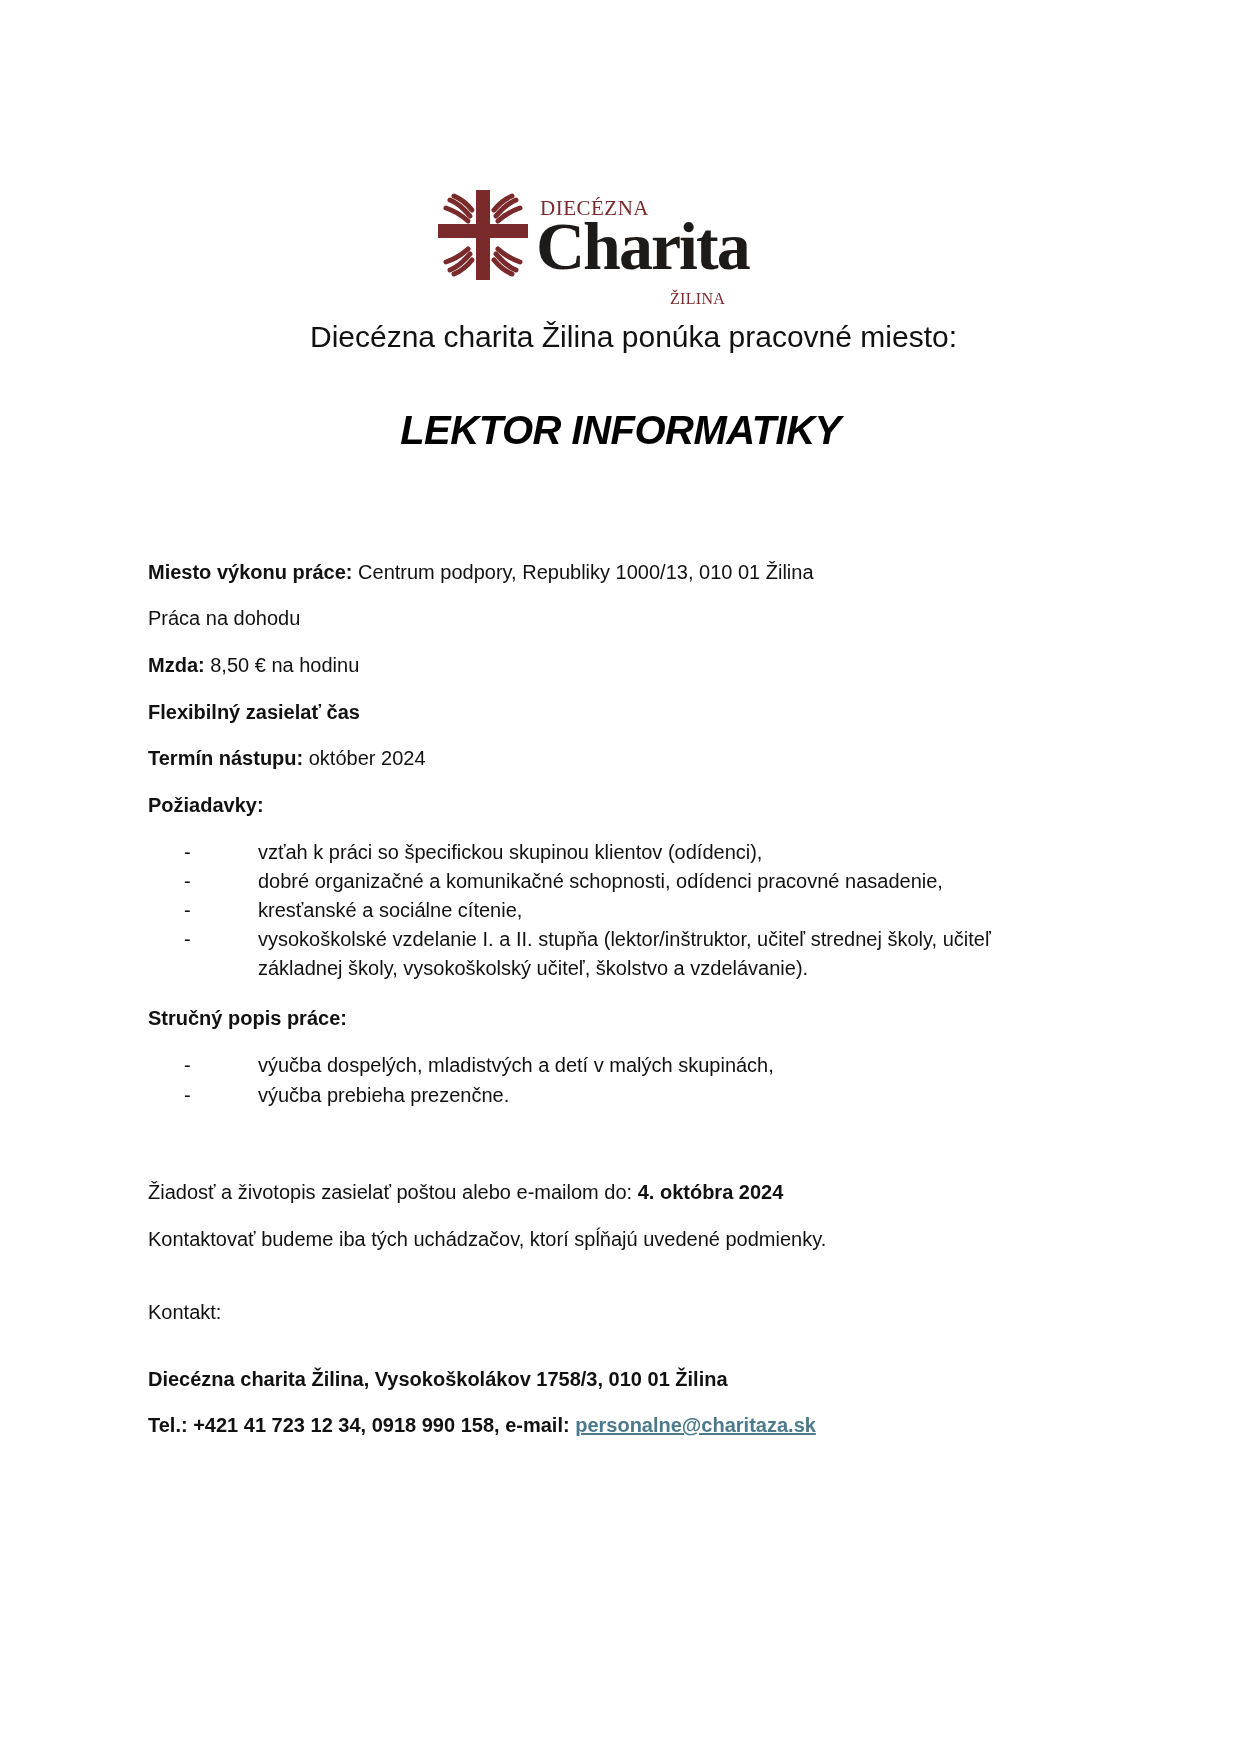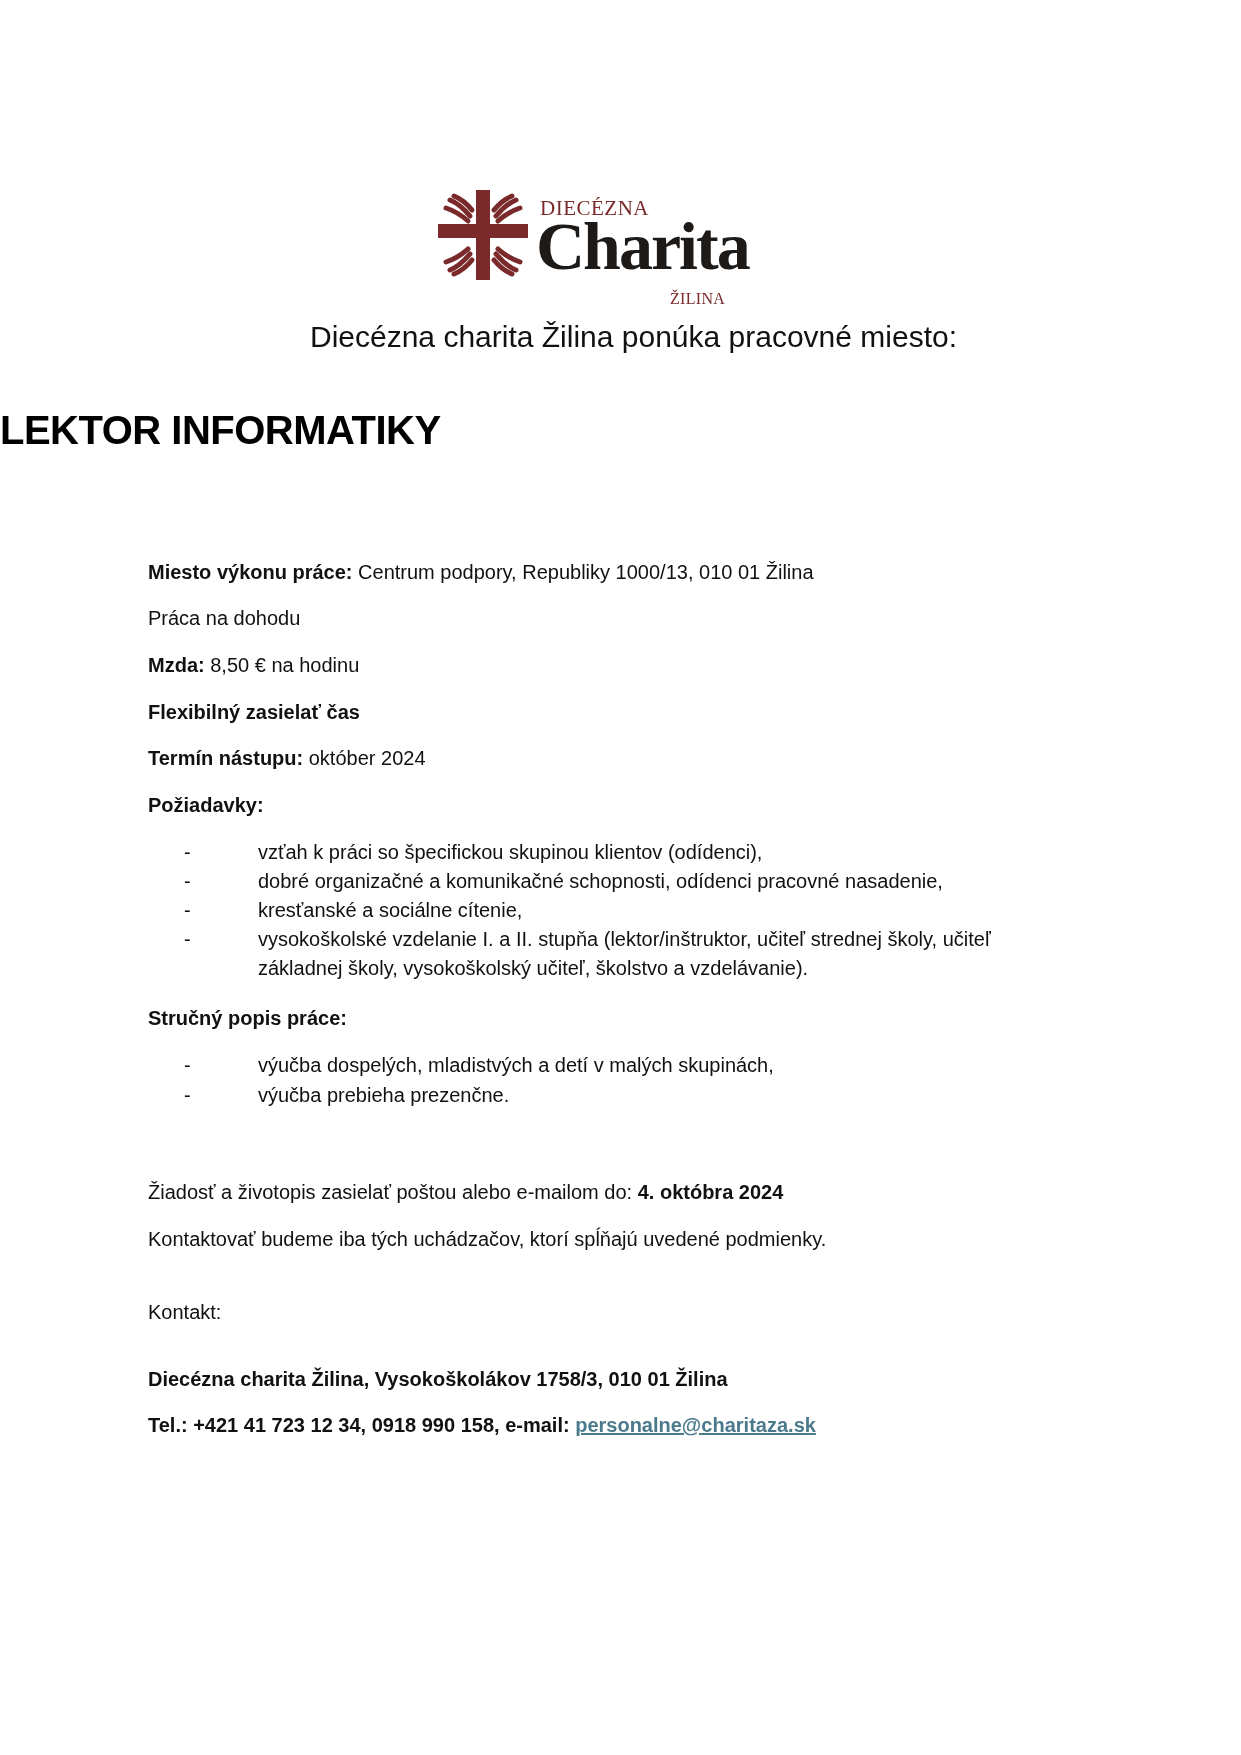--- a/index.html
+++ b/index.html
@@ -24,22 +24,22 @@
     .logo-zilina {
       position: absolute; left: 232px; top: 100px;
       font-family: "Liberation Serif", "DejaVu Serif", serif;
       font-size: 16px; color: #7a2a2a; letter-spacing: 0.3px;
     }
     .subtitle {
       position: absolute; left: 0; right: 0; top: 320px; text-align: center;
       font-size: 30px; color: #111; padding-left: 26px;
     }
     .title {
-      position: absolute; left: 0; right: 0; top: 408px; 
-      font-size: 40px; font-weight: bold; color: #000; letter-spacing: -0.5px;
+      position: absolute; left: 0; right: 0; top: 408px; text-align: center;
+      font-size: 40px; font-weight: bold; font-style: italic; color: #000; letter-spacing: -0.5px;
     }
     .content { position: absolute; left: 148px; top: 560px; width: 960px; font-size: 20px; line-height: 1.2; }
     .line { position: absolute; left: 0; white-space: nowrap; }
     .b { font-weight: bold; }
     .bullet { position: absolute; left: 36px; white-space: nowrap; }
     .bullet .dash { position: absolute; left: 0; }
     .bullet .txt { position: absolute; left: 74px; }
     a.email { color: #4a7a8c; text-decoration: underline; font-weight: bold; }
   </style>
 </head>

